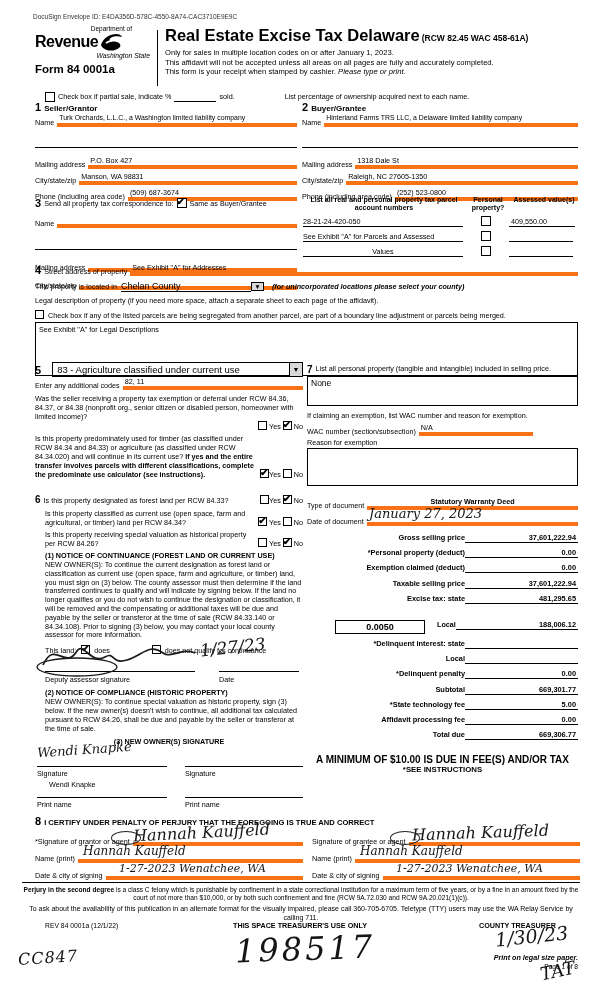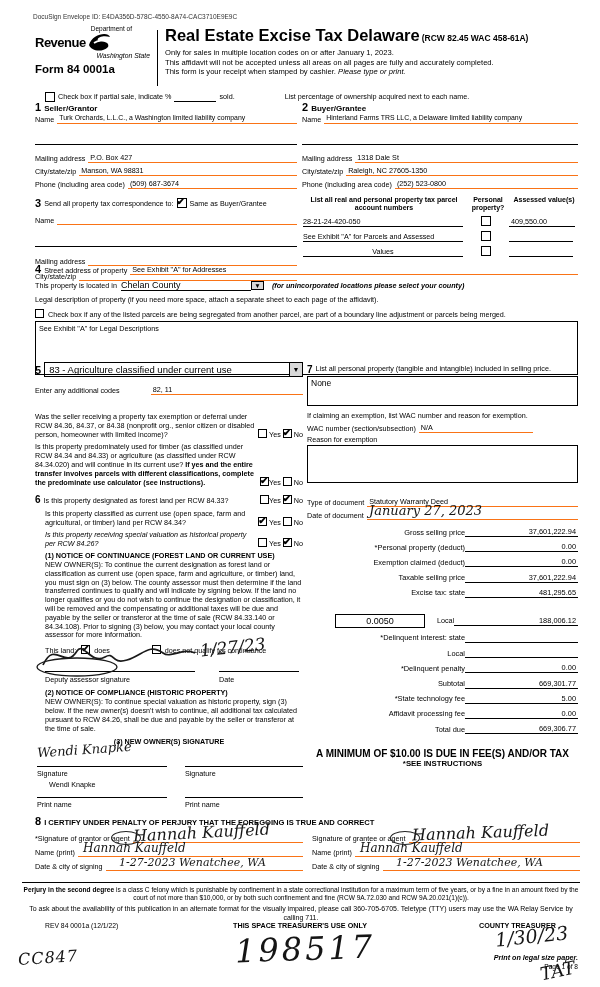--- a/index.html
+++ b/index.html
@@ -7,58 +7,58 @@
       font-family:"Liberation Sans",sans-serif;font-size:7.2px;overflow:hidden;}
   .abs{position:absolute;}
   .b{font-weight:bold;}
   .i{font-style:italic;}
   .c{text-align:center;}
   .nw{white-space:nowrap;}
   .gray{color:#333;}
   
   .fld{display:flex;align-items:flex-end;}
   .flbl{white-space:nowrap;padding-right:3px;}
-  .ffill{flex:1;border-bottom:1px solid #f97316;padding:0 2px;min-height:9px;}
+  .ffill{flex:1;border-bottom:4px solid #f97316;padding:0 2px;min-height:9px;}
   .fillw{display:inline-block;border-bottom:1px solid #000;min-height:8px;vertical-align:baseline;}
   
   .cb{display:inline-block;width:8px;height:8px;border:1.2px solid #000;vertical-align:-1px;position:relative;background:#fff;}
   .cb.checked::after{content:"✔";position:absolute;top:-3px;left:-1px;font-size:10px;font-weight:bold;color:#000;}
   .cbs{width:7px;height:7px;}
   
   .ddbox{border:1.4px solid #000;display:flex;align-items:stretch;}
   .ddval{flex:1;padding:1px 4px;font-size:9.5px;}
   .ddarr{width:12px;border-left:1px solid #000;background:#d8d8d8;text-align:center;font-size:7px;line-height:13px;}
   .ddarr2{display:inline-block;width:11px;border:1px solid #000;background:#d8d8d8;text-align:center;font-size:6.5px;vertical-align:-1px;}
   
   .qrow{display:flex;align-items:flex-end;margin-bottom:3px;}
   .qtext{flex:1;line-height:9px;}
   .qboxes{white-space:nowrap;padding-left:2px;padding-bottom:0;}
   
-  .frow{display:flex;align-items:center;margin-bottom:5.2px;}
+  .frow{display:flex;align-items:flex-start;margin-bottom:5.2px;font-weight:bold;}
   .flabel{width:158px;text-align:right;white-space:nowrap;font-size:7.4px;}
   .fvfill{flex:1;border-bottom:1px solid #000;text-align:right;padding:0 2px;font-size:7.4px;min-height:9px;}
   
   .hw{font-family:"DejaVu Serif",serif;font-style:italic;color:#151515;}
   .boxed{border:1.2px solid #000;}
   .para{line-height:8.8px;}
   .secnum{font-weight:bold;font-size:11px;padding-right:3px;}
   .hdr3{font-weight:bold;font-size:7px;text-align:center;line-height:8.2px;}
   .oval{border:1.5px solid #222;border-radius:50%;}
 </style>
 </head>
 <body>
 
 <div class="pg">
 
   <div class="abs gray" style="left:33px;top:13px;font-size:6.5px;">DocuSign Envelope ID: E4DA356D-578C-4550-8A74-CAC3710E9E9C</div>
 
   <div class="abs" style="left:35px;top:25px;width:125px;">
     <div style="font-size:6.5px;text-align:right;padding-right:28px;">Department of</div>
     <div style="display:flex;align-items:center;">
-      <span class="b" style="font-size:13px;letter-spacing:-0.5px;">Revenue</span>
+      <span class="b" style="font-size:16px;letter-spacing:-0.5px;">Revenue</span>
       <svg width="24" height="20" viewBox="0 0 24 20" style="margin-left:1px;">
         <path d="M2 13 C5 2, 21 -1, 23 5 C17 3, 9 5, 11 9 C15 8, 23 10, 21 15 C15 21, 4 19, 2 13 Z" fill="#000"></path>
         <path d="M7 11 C11 8, 17 8, 20 10" stroke="#fff" stroke-width="1.6" fill="none"></path>
       </svg>
     </div>
     <div class="i" style="font-size:6.8px;text-align:right;padding-right:10px;">Washington State</div>
     <div class="b" style="font-size:11.5px;margin-top:4px;">Form 84 0001a</div>
   </div>
   <div class="abs" style="left:157px;top:30px;width:1px;height:56px;background:#000;"></div>
   <div class="abs" style="left:165px;top:26px;width:415px;">
@@ -186,30 +186,30 @@
       <span style="padding-left:2px;">Check box if any of the listed parcels are being segregated from another parcel, are part of a boundary line adjustment or parcels being merged.</span>
     </div>
     <div class="boxed" style="margin-top:2px;height:48px;padding:2px 3px;">
       <span>See Exhibit "A" for Legal Descriptions</span>
     </div>
   </div>
 
   <div class="abs" style="left:35px;top:362px;width:268px;">
     <div style="display:flex;align-items:center;">
       <span class="secnum">5</span>
-      <span class="ddbox" style="flex:1;">
+      <span class="ddbox" style="flex:1;margin-left:8px;">
         <span class="ddval">83 - Agriculture classified under current use</span>
         <span class="ddarr">▼</span>
       </span>
     </div>
-    <div class="fld" style="margin-top:8px;gap:28px;">
+    <div class="fld" style="margin-top:0;">
         <span class="flbl">Enter any additional codes</span>
         <span class="ffill">82, 11</span>
       </div>
-    <div class="qrow" style="margin-top:17px;">
+    <div class="qrow" style="margin-top:4px;flex-direction:column;">
       <div class="qtext">Was the seller receiving a property tax exemption or deferral under RCW 84.36, 84.37, or 84.38 (nonprofit org., senior citizen or disabled person, homeowner with limited income)?</div>
       <div class="qboxes">
         <span class="cb cbs"></span> <span>Yes</span>
         <span class="cb cbs checked"></span> <span>No</span>
       </div>
     </div>
     <div class="qrow" style="margin-top:2px;">
       <div class="qtext"><span>Is this property predominately used for timber (as classified under RCW 84.34 and 84.33) or agriculture (as classified under RCW 84.34.020) and will continue in its current use?</span> <span class="b">If yes and the entire transfer involves parcels with different classifications, complete the predominate use calculator (see instructions).</span></div>
       <div class="qboxes">
         <span class="cb cbs checked"></span><span>Yes</span>
@@ -222,21 +222,21 @@
     <div style="display:flex;align-items:flex-end;">
       <span class="secnum" style="font-size:10px;">6</span>
       <span class="qtext">Is this property designated as forest land per RCW 84.33?</span>
       <span class="qboxes"><span class="cb cbs"></span><span>Yes</span> <span class="cb cbs checked"></span> <span>No</span></span>
     </div>
     <div class="qrow" style="margin-top:4px;">
       <div class="qtext" style="padding-left:10px;">Is this property classified as current use (open space, farm and agricultural, or timber) land per RCW 84.34?</div>
       <div class="qboxes"><span class="cb cbs checked"></span> <span>Yes</span> <span class="cb cbs"></span> <span>No</span></div>
     </div>
     <div class="qrow" style="margin-top:3px;">
-      <div class="qtext" style="padding-left:10px;font-style:italic;">Is this property receiving special valuation as historical property per RCW 84.26?</div>
+      <div class="qtext" style="padding-left:10px;">Is this property receiving special valuation as historical property per RCW 84.26?</div>
       <div class="qboxes"><span class="cb cbs"></span> <span>Yes</span> <span class="cb cbs checked"></span> <span>No</span></div>
     </div>
     <div class="b" style="padding-left:10px;margin-top:2px;">(1) NOTICE OF CONTINUANCE (FOREST LAND OR CURRENT USE)</div>
     <div class="para" style="padding-left:10px;margin-top:1px;">NEW OWNER(S): To continue the current designation as forest land or classification as current use (open space, farm and agriculture, or timber) land, you must sign on (3) below. The county assessor must then determine if the land transferred continues to qualify and will indicate by signing below. If the land no longer qualifies or you do not wish to continue the designation or classification, it will be removed and the compensating or additional taxes will be due and payable by the seller or transferor at the time of sale (RCW 84.33.140 or 84.34.108). Prior to signing (3) below, you may contact your local county assessor for more information.</div>
 
     <div style="position:relative;padding-left:10px;margin-top:5px;">
       <span>This land:</span>
       <span class="cb cbs checked" style="margin-left:3px;"></span>
       <span style="padding-left:2px;">does</span>
       <span class="cb cbs" style="margin-left:40px;"></span>
@@ -291,21 +291,21 @@
         <span class="flbl">WAC number (section/subsection)</span>
         <span class="ffill" style="max-width:110px;">N/A</span>
       </div>
     <div style="margin-top:2px;">Reason for exemption</div>
     <div class="boxed" style="height:36px;margin-top:1px;"></div>
   </div>
 
   <div class="abs" style="left:307px;top:497px;width:271px;">
     <div class="fld">
         <span class="flbl">Type of document</span>
-        <span class="ffill" style="text-align:left;">Statutory Warranty Deed</span>
+        <span class="ffill" style="text-align:center;font-weight:bold;">Statutory Warranty Deed</span>
       </div>
     <div class="fld" style="margin-top:3px;position:relative;">
       <span class="flbl">Date of document</span>
       <span class="ffill"></span>
       <span class="hw abs" style="left:62px;top:-7px;font-size:13px;white-space:nowrap;">January 27, 2023</span>
     </div>
     <div style="margin-top:7px;">
       <div class="frow">
           <span class="flabel">Gross selling price</span>
           <span class="fvfill">37,601,222.94</span>

